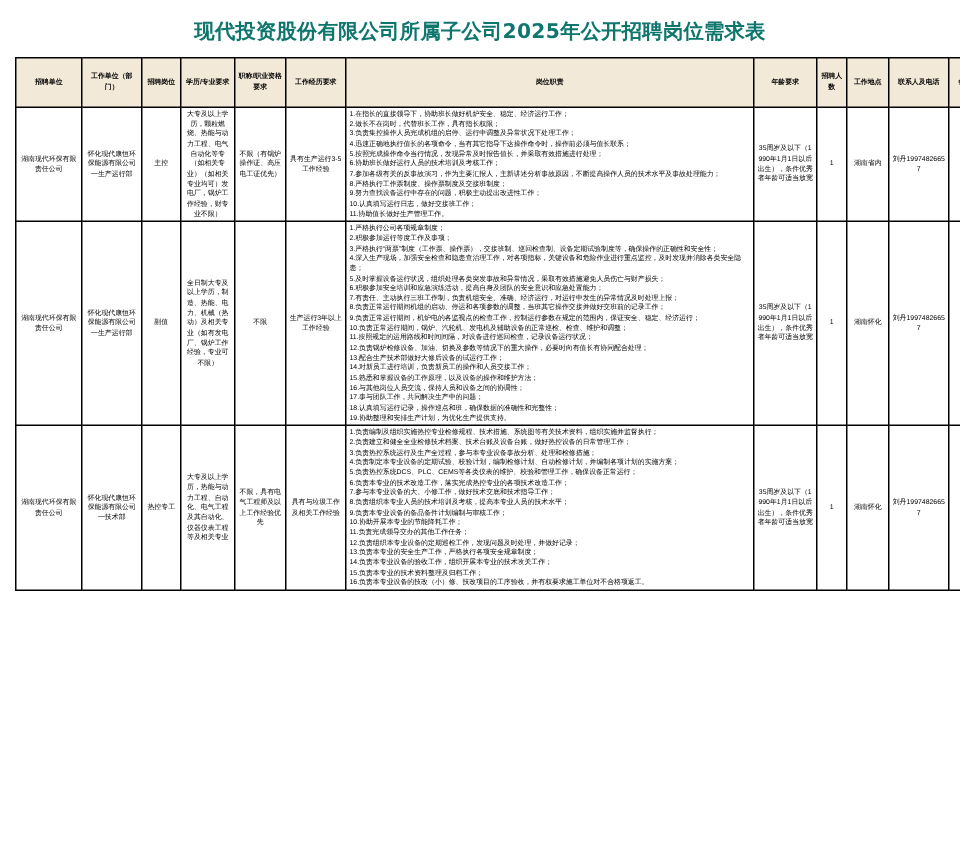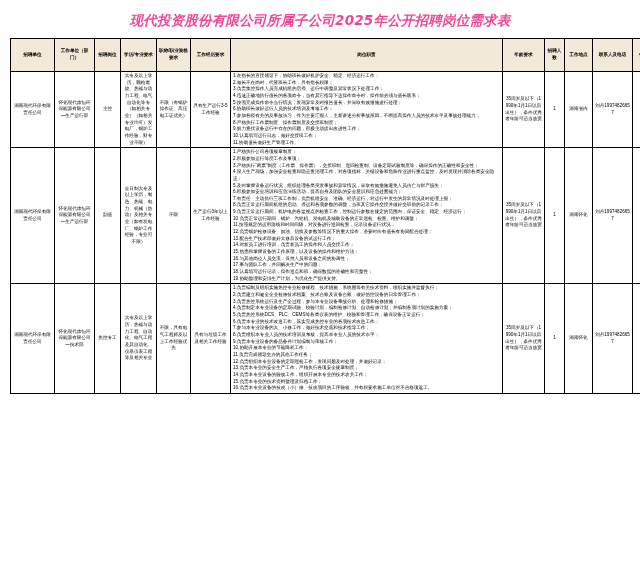--- a/index.html
+++ b/index.html
@@ -15,23 +15,22 @@
     box-sizing:border-box;
     padding:8px 10px 0 10px;
     background:#fff;
   }
   .doc-title{
     text-align:center;
     font-size:13.5px;
     font-weight:bold;
     letter-spacing:.2px;
     margin:4px 0 8px 0;
-    color:#ec4899;
+    color:#0f766e;
     font-family:"DejaVu Sans","Liberation Sans",sans-serif;
-    font-style:italic;
   }
   table.jobs{
     border-collapse:collapse;
     width:620px;
     table-layout:fixed;
     border:1px solid #000;
   }
   table.jobs th,table.jobs td{
     border:1px solid #000;
     vertical-align:middle;

